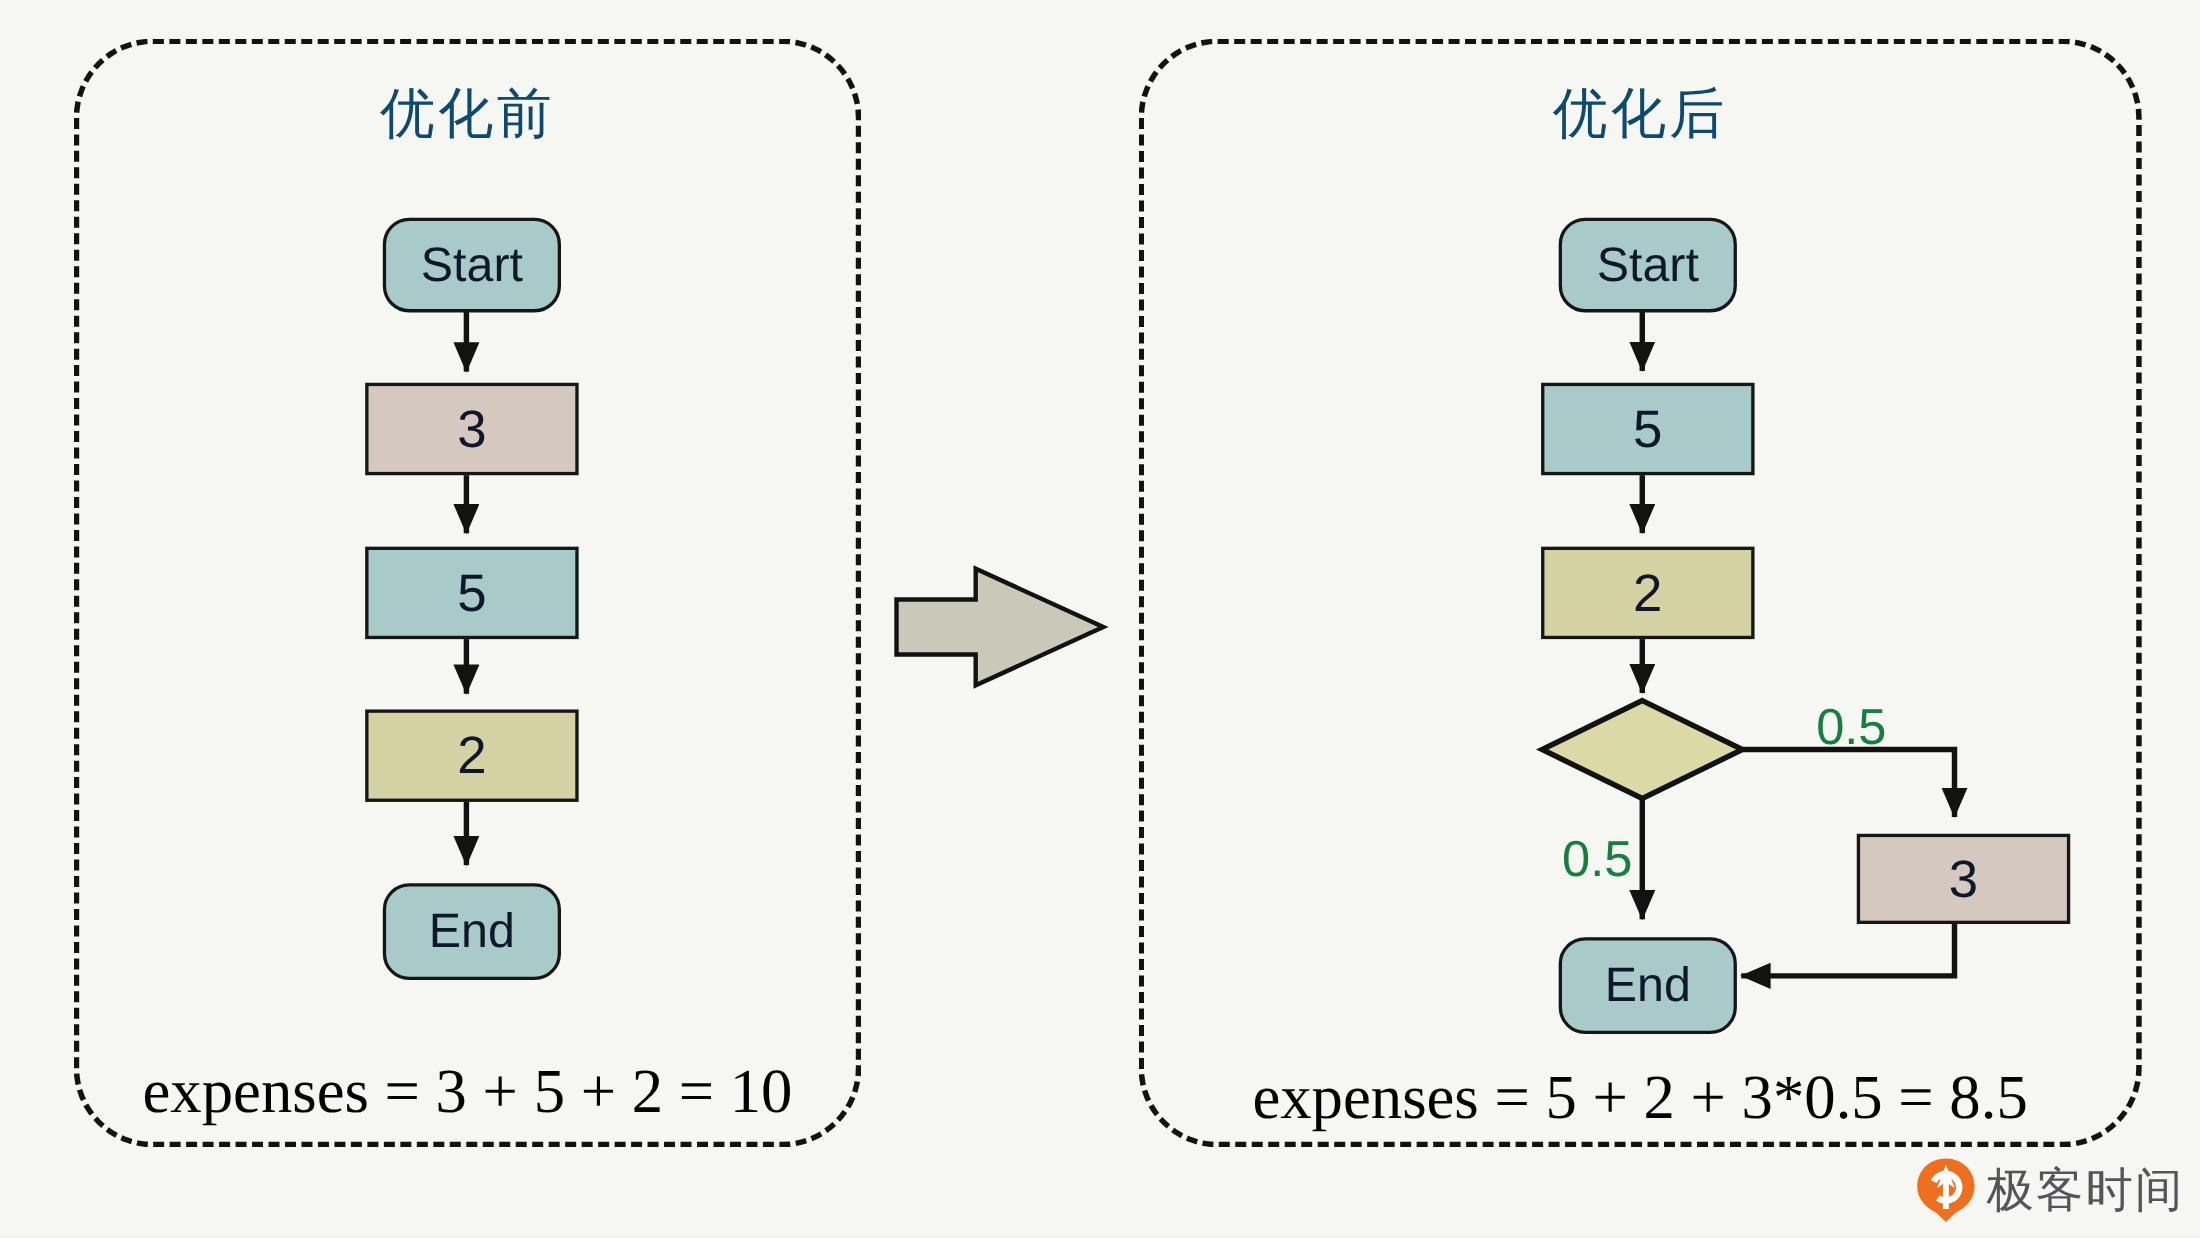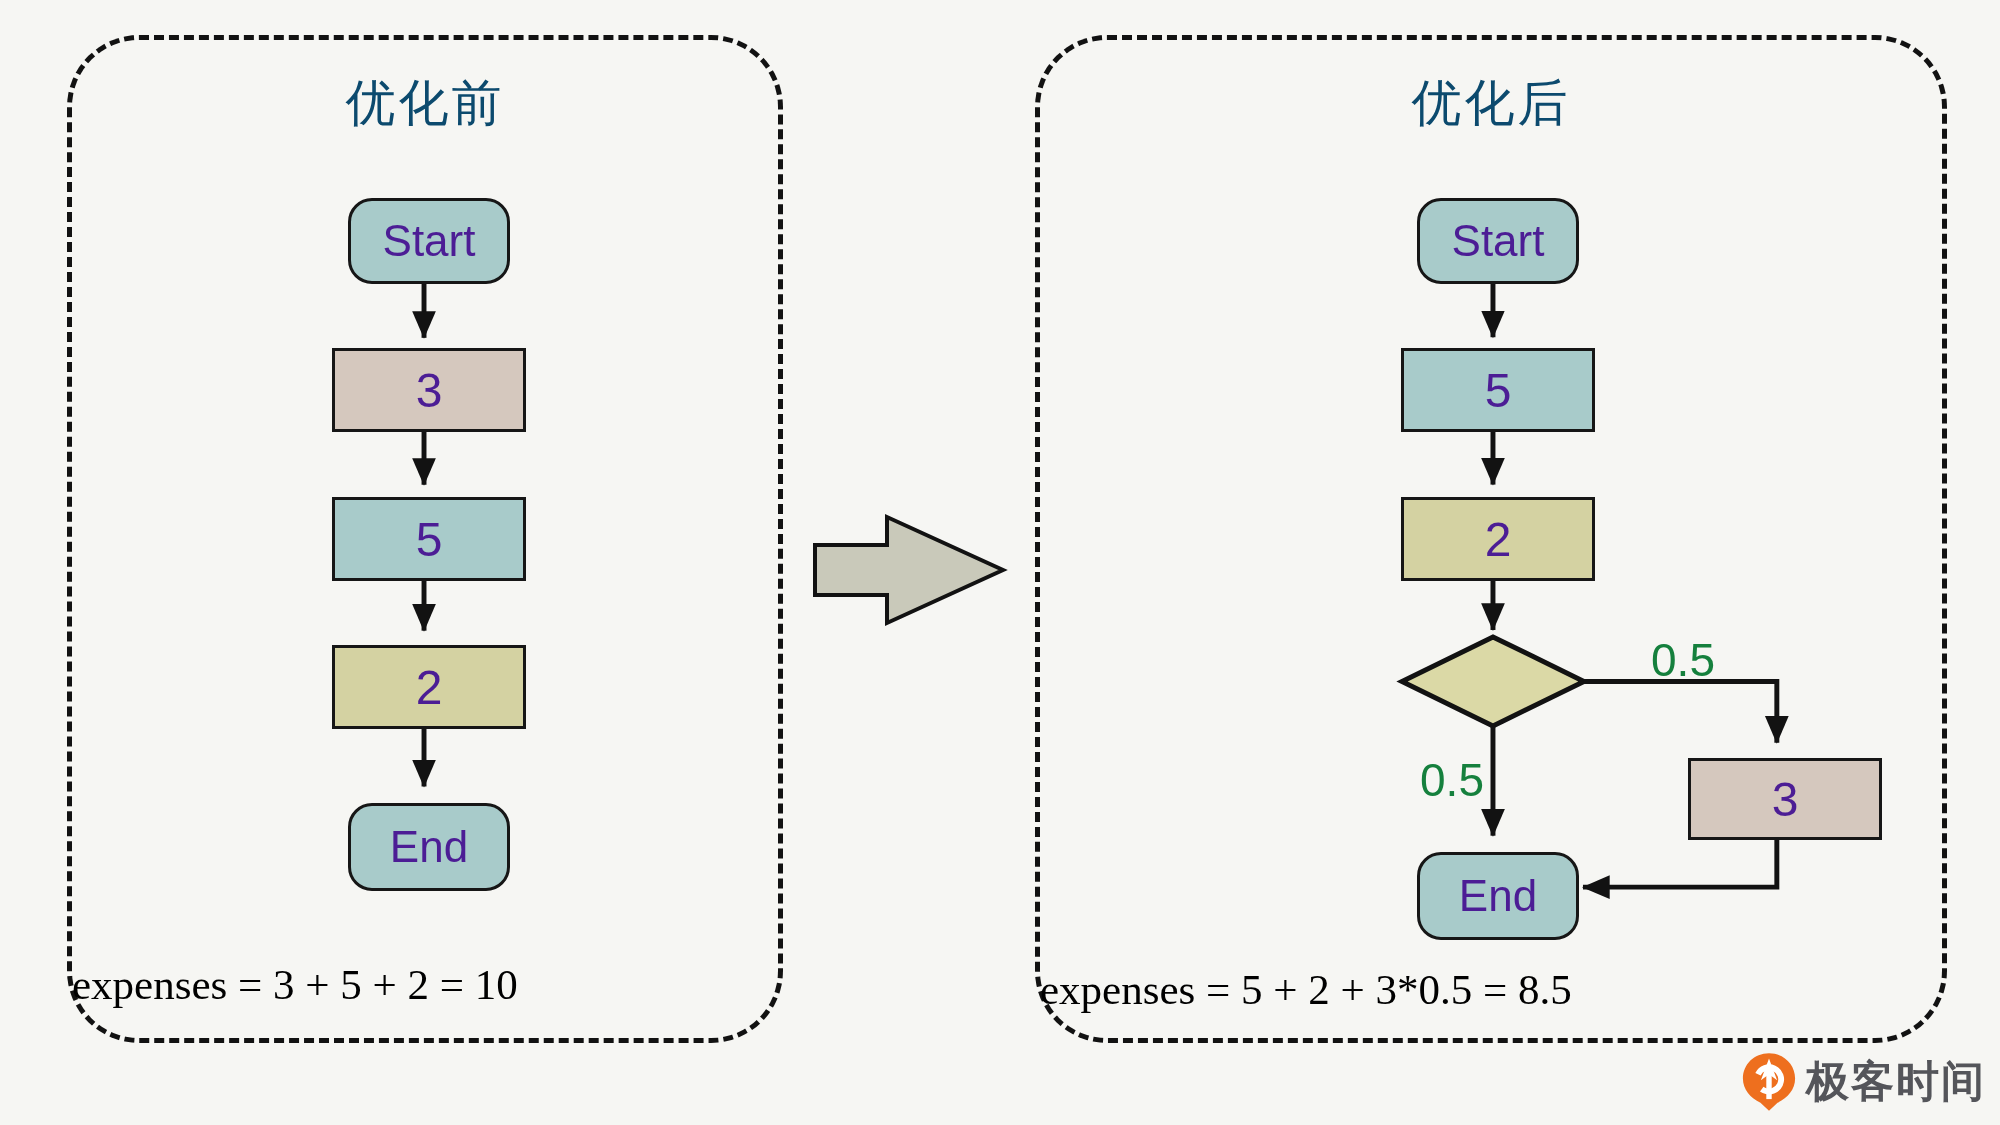--- a/index.html
+++ b/index.html
@@ -24,50 +24,50 @@
     background:transparent;
   }
   .panel-before{left:67px;top:35px;width:716px;height:1008px;}
   .panel-after{left:1035px;top:35px;width:912px;height:1008px;}
   .panel-title{
     position:absolute;top:30px;left:0;width:100%;text-align:center;
     font-size:50px;color:#0c4a6e;letter-spacing:3px;
   }
   .node{
     position:absolute;display:flex;align-items:center;justify-content:center;
-    color:#4c1d95;
+    color:#0f172a;
   }
   .terminal{
     width:162px;height:86px;background:var(--teal);
     border:3px solid #161616;border-radius:24px;font-size:44px;
   }
   .process{
     width:194px;height:84px;border:3px solid #161616;font-size:48px;
   }
   .fill-teal{background:var(--teal);}
   .fill-tan{background:var(--tan);}
   .fill-khaki{background:var(--khaki);}
   .connectors{position:absolute;left:0;top:0;width:100%;height:100%;pointer-events:none;}
   .branch-label{
     position:absolute;font-size:46px;color:#15803d;transform:translate(-50%,-50%);
     white-space:nowrap;
   }
   .expenses{
-    position:absolute;width:100%;text-align:left;
+    position:absolute;width:100%;text-align:center;
     font-family:"Liberation Serif","DejaVu Serif",serif;
-    font-size:43px;color:#000;white-space:nowrap;
+    font-size:57px;color:#000;white-space:nowrap;
   }
   .panel-before .expenses{top:920px;}
   .panel-after .expenses{top:925px;}
   .big-arrow{position:absolute;left:805px;top:505px;}
   .logo{
     position:absolute;left:1742px;top:1052px;display:flex;align-items:center;
   }
   .logo-text{
-    font-size:43px;color:var(--logo-text);font-weight:700;
+    font-size:43px;color:var(--logo-text);font-weight:400;
     letter-spacing:2px;margin-left:10px;
   }
 </style>
 </head>
 <body>
 
 <div class="canvas">
 
   <div class="panel panel-before">
     <div class="panel-title">优化前</div>

